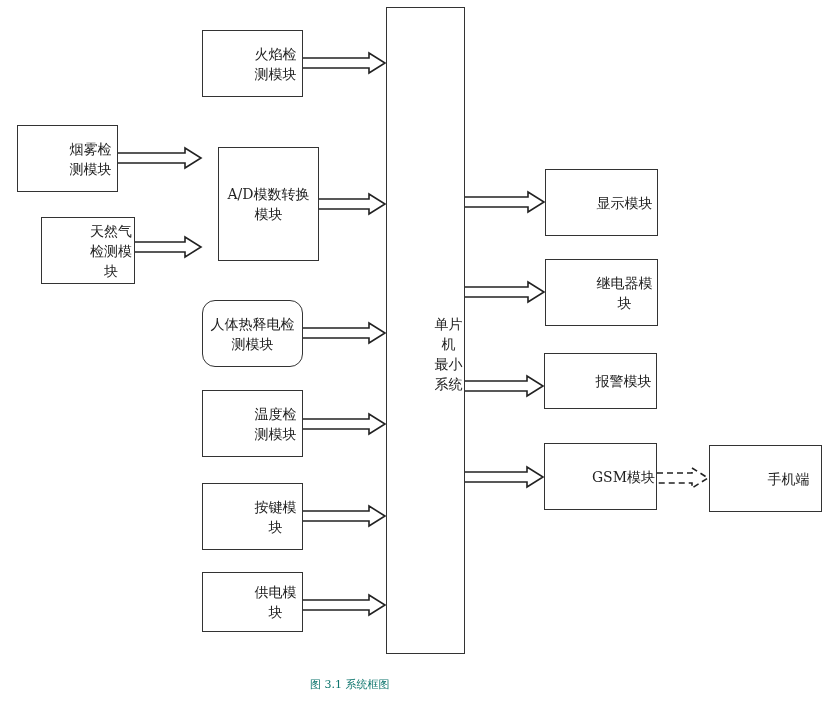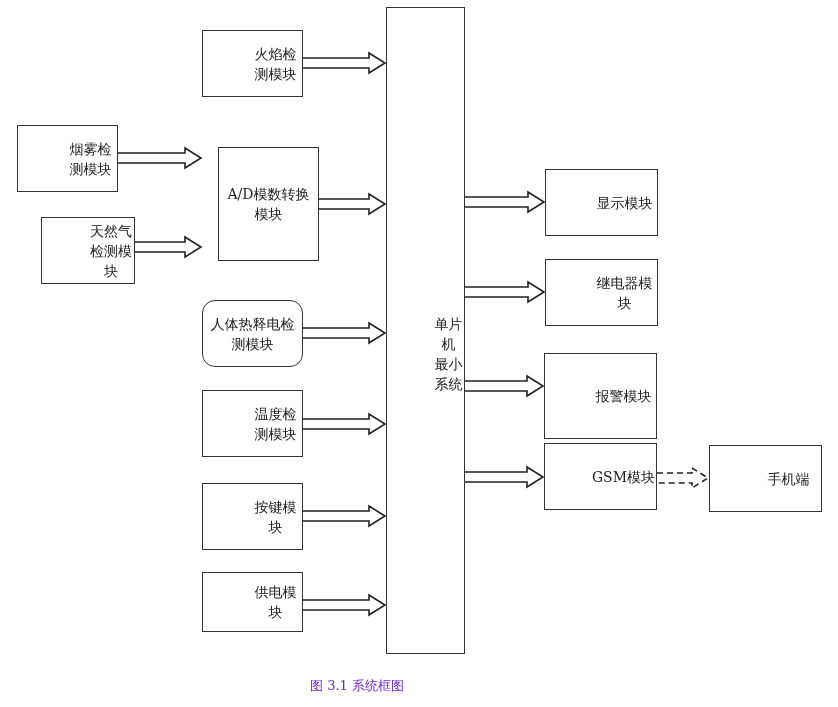--- a/index.html
+++ b/index.html
@@ -3,21 +3,21 @@
 <meta charset="utf-8">
 <style>
   html, body { margin:0; padding:0; background:#fff; }
   body { width:838px; height:707px; position:relative; overflow:hidden;
          font-family:"DejaVu Serif","Liberation Serif",serif; color:#222; }
   .box { position:absolute; border:1.5px solid #333; background:#fff; box-sizing:border-box;
          display:flex; align-items:center; justify-content:center; text-align:center;
          font-size:14px; line-height:20px;padding-left:46px; }
   .box span { display:block; }
   svg#arrows { position:absolute; left:0; top:0; }
-  .caption { position:absolute; left:310px; top:677px; font-size:13px; color:#6d28d9; }
+  .caption { position:absolute; left:310px; top:677px; font-size:11px; color:#0f766e; }
 </style>
 </head>
 <body>
 
 <svg id="arrows" width="838" height="707">
     <path d="M118,153 L185,153 L185,148 L201,158 L185,168 L185,163 L118,163" fill="#fff" stroke="#222" stroke-width="1.6"></path>
     <path d="M118,242 L185,242 L185,237 L201,247 L185,257 L185,252 L118,252" fill="#fff" stroke="#222" stroke-width="1.6"></path>
     <path d="M303,58 L369,58 L369,53 L385,63 L369,73 L369,68 L303,68" fill="#fff" stroke="#222" stroke-width="1.6"></path>
     <path d="M303,199 L369,199 L369,194 L385,204 L369,214 L369,209 L303,209" fill="#fff" stroke="#222" stroke-width="1.6"></path>
     <path d="M303,328 L369,328 L369,323 L385,333 L369,343 L369,338 L303,338" fill="#fff" stroke="#222" stroke-width="1.6"></path>
@@ -62,21 +62,21 @@
     <span>最小系统</span>
   </div>
 </div>
 
 <div class="box" style="left:545px;top:169px;width:113px;height:67px;">
     <span>显示模块</span>
   </div>
 <div class="box" style="left:545px;top:259px;width:113px;height:67px;">
     <span>继电器模块</span>
   </div>
-<div class="box" style="left:544px;top:353px;width:113px;height:86px;">
+<div class="box" style="left:544px;top:353px;width:113px;height:56px;">
     <span>报警模块</span>
   </div>
 <div class="box" style="left:544px;top:443px;width:113px;height:67px;">
     <span>GSM模块</span>
   </div>
 <div class="box" style="left:709px;top:445px;width:113px;height:67px;">
     <span>手机端</span>
   </div>
 
 <div class="caption">图 3.1  系统框图</div>

